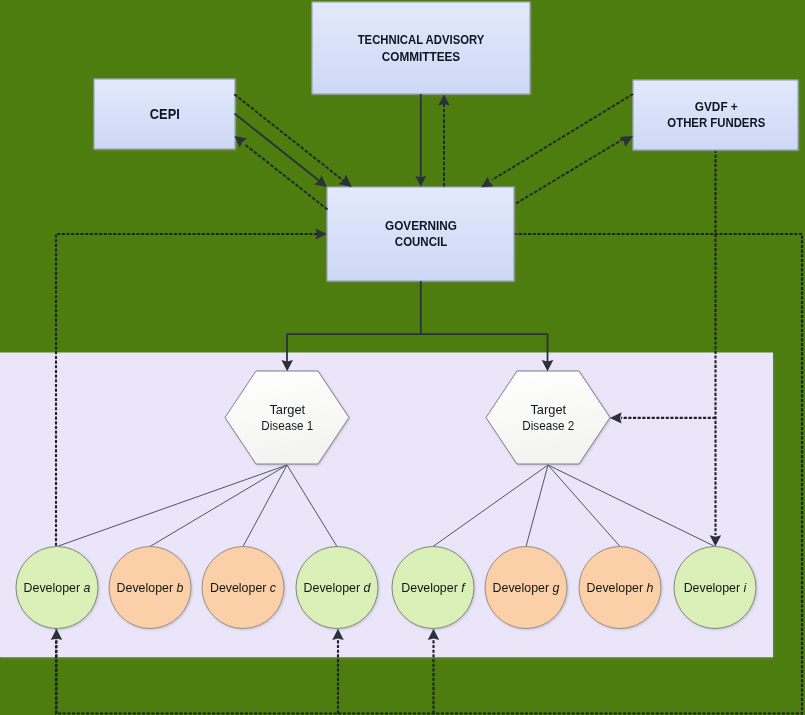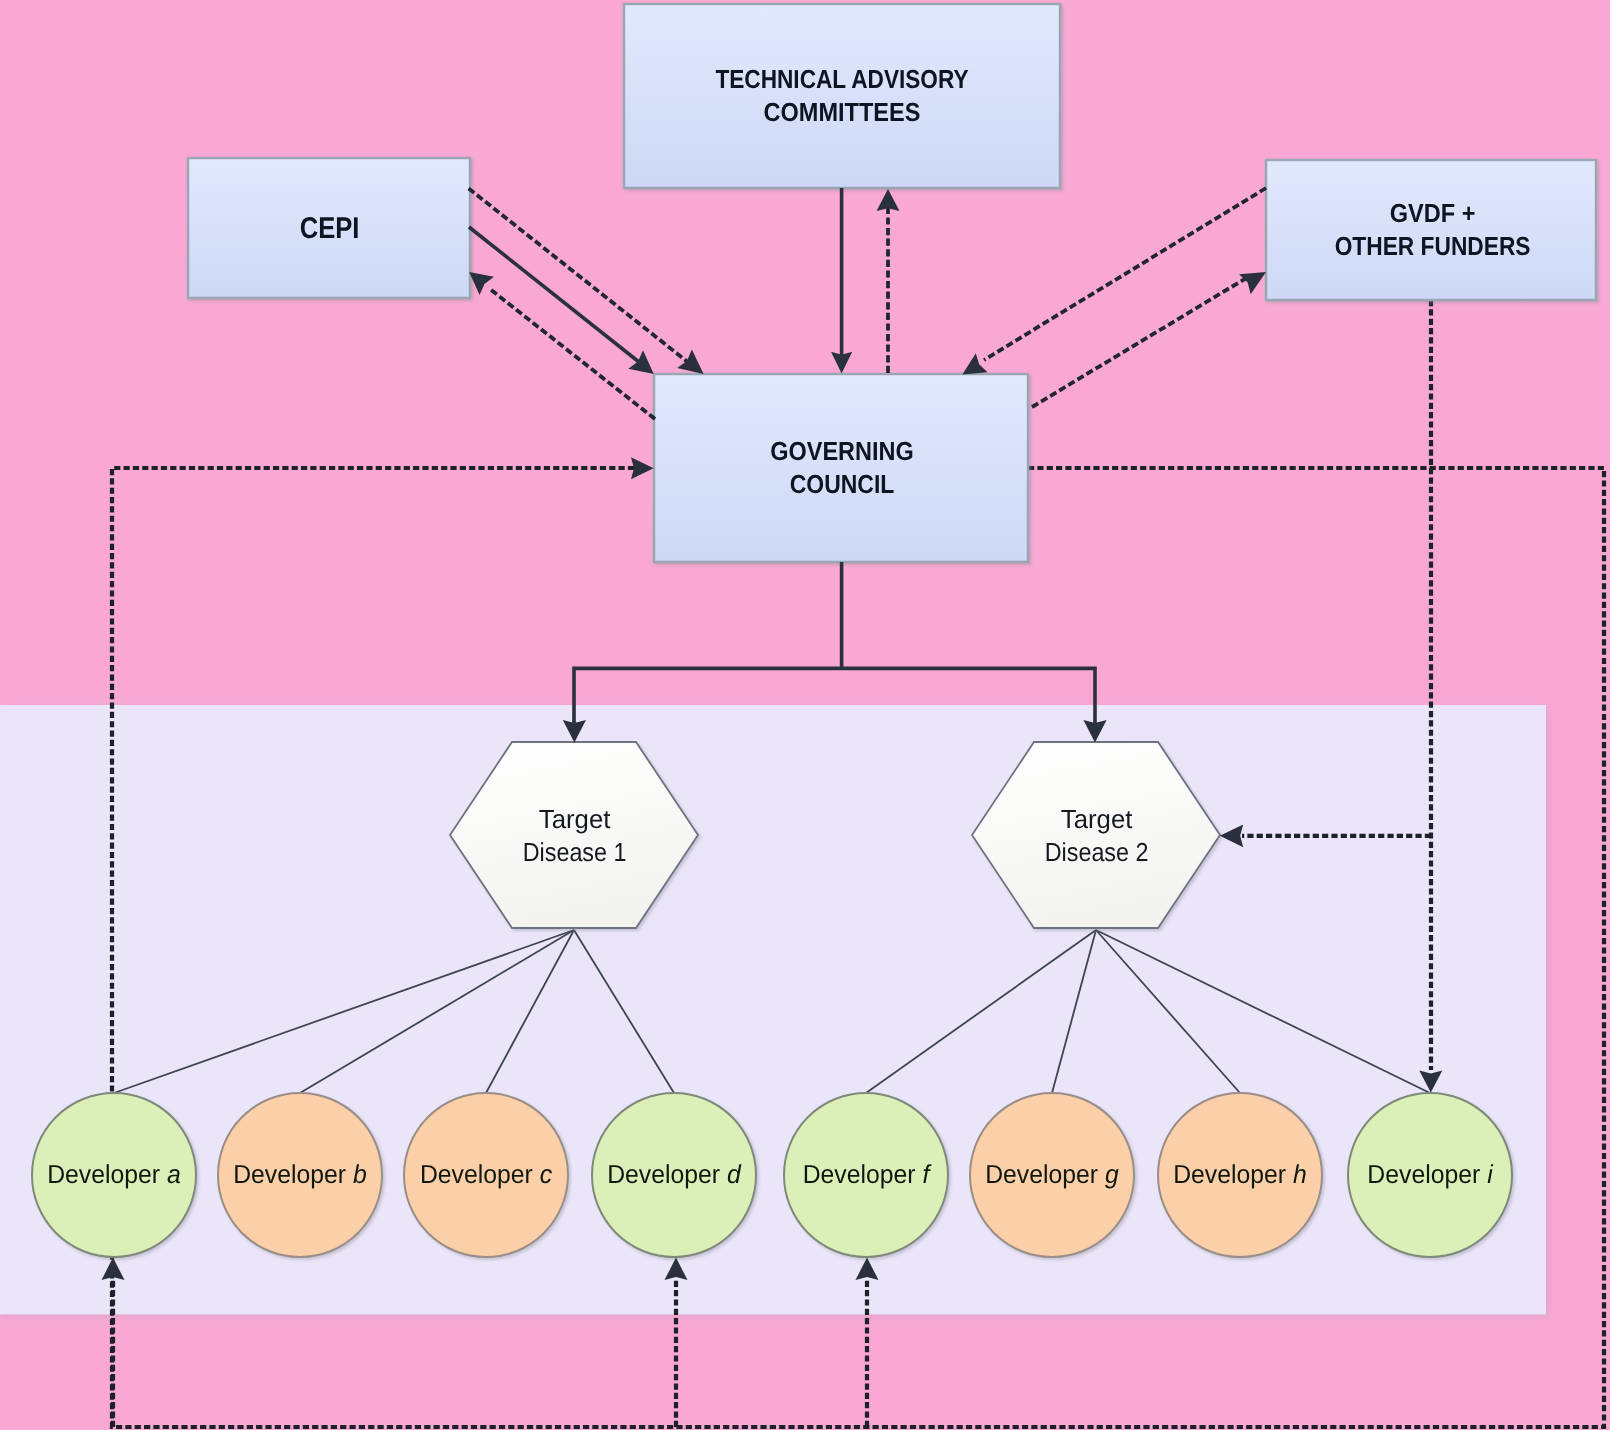--- a/index.html
+++ b/index.html
@@ -1,18 +1,18 @@
 <!DOCTYPE html>
 <html><head>
 <meta charset="utf-8">
 <style>
   html,body{margin:0;padding:0;background:#ffffff;}
   body{width:805px;height:715px;overflow:hidden;
        font-family:"Liberation Sans",sans-serif;}
-  #stage{position:relative;width:805px;height:715px;background:#f9a8d4;overflow:hidden;}
+  #stage{position:relative;width:805px;height:715px;background:#4d7c0f;overflow:hidden;}
   svg{position:absolute;left:0;top:0;display:block;}
   
   text{font-family:"Liberation Sans",sans-serif;filter:opacity(1);}
 
   .boxlabel{font-size:13px;font-weight:bold;fill:#0d1522;text-anchor:middle;}
   .boxlabel.big{font-size:15px;}
   .hexlabel{font-size:13px;font-weight:normal;fill:#14181f;text-anchor:middle;}
   .devlabel{font-size:13px;font-weight:normal;fill:#10170e;text-anchor:middle;}
   .devlabel .it{font-style:italic;}
 

